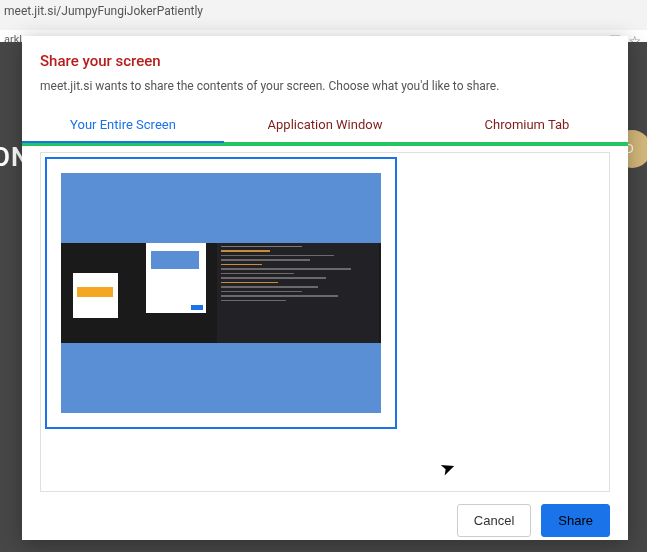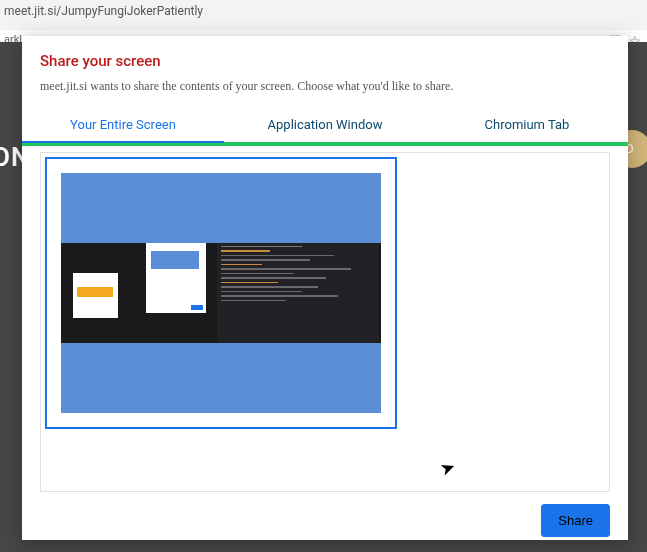--- a/index.html
+++ b/index.html
@@ -93,32 +93,31 @@
     .dialog-title {
       font-size: 15px;
       font-weight: 500;
       color: #b91c1c;
     }
     .dialog-desc {
       padding: 2px 18px 12px 18px;
       font-size: 12px;
       color: #555;
       line-height: 1.4;
-      font-family: Liberation Serif, serif;
     }
     .tabs {
       display: flex;
       border-bottom: 4px solid #22c55e;
     }
     .tab {
       flex: 1;
       text-align: center;
       font-size: 13px;
       padding: 10px 0 10px 0;
-      color: #0c4a6e;
+      color: #7f1d1d;
       cursor: pointer;
       position: relative;
     }
     .tab.active {
       color: #1a73e8;
     }
     .tab.active::after {
       content: "";
       position: absolute;
       left: 0; right: 0; bottom: -1px;
@@ -297,15 +296,16 @@
             <div class="codebar" style="background:#6a6a6a;width:72%"></div>
             <div class="codebar" style="background:#6a6a6a;width:40%"></div>
           </div>
         </div>
       </div>
       <div class="cursor">➤</div>
     </div>
   </div>
 
   <div class="dialog-footer">
+    <button class="btn">Cancel</button>
     <button class="btn primary">Share</button>
   </div>
 </div>
 
 </body></html>

